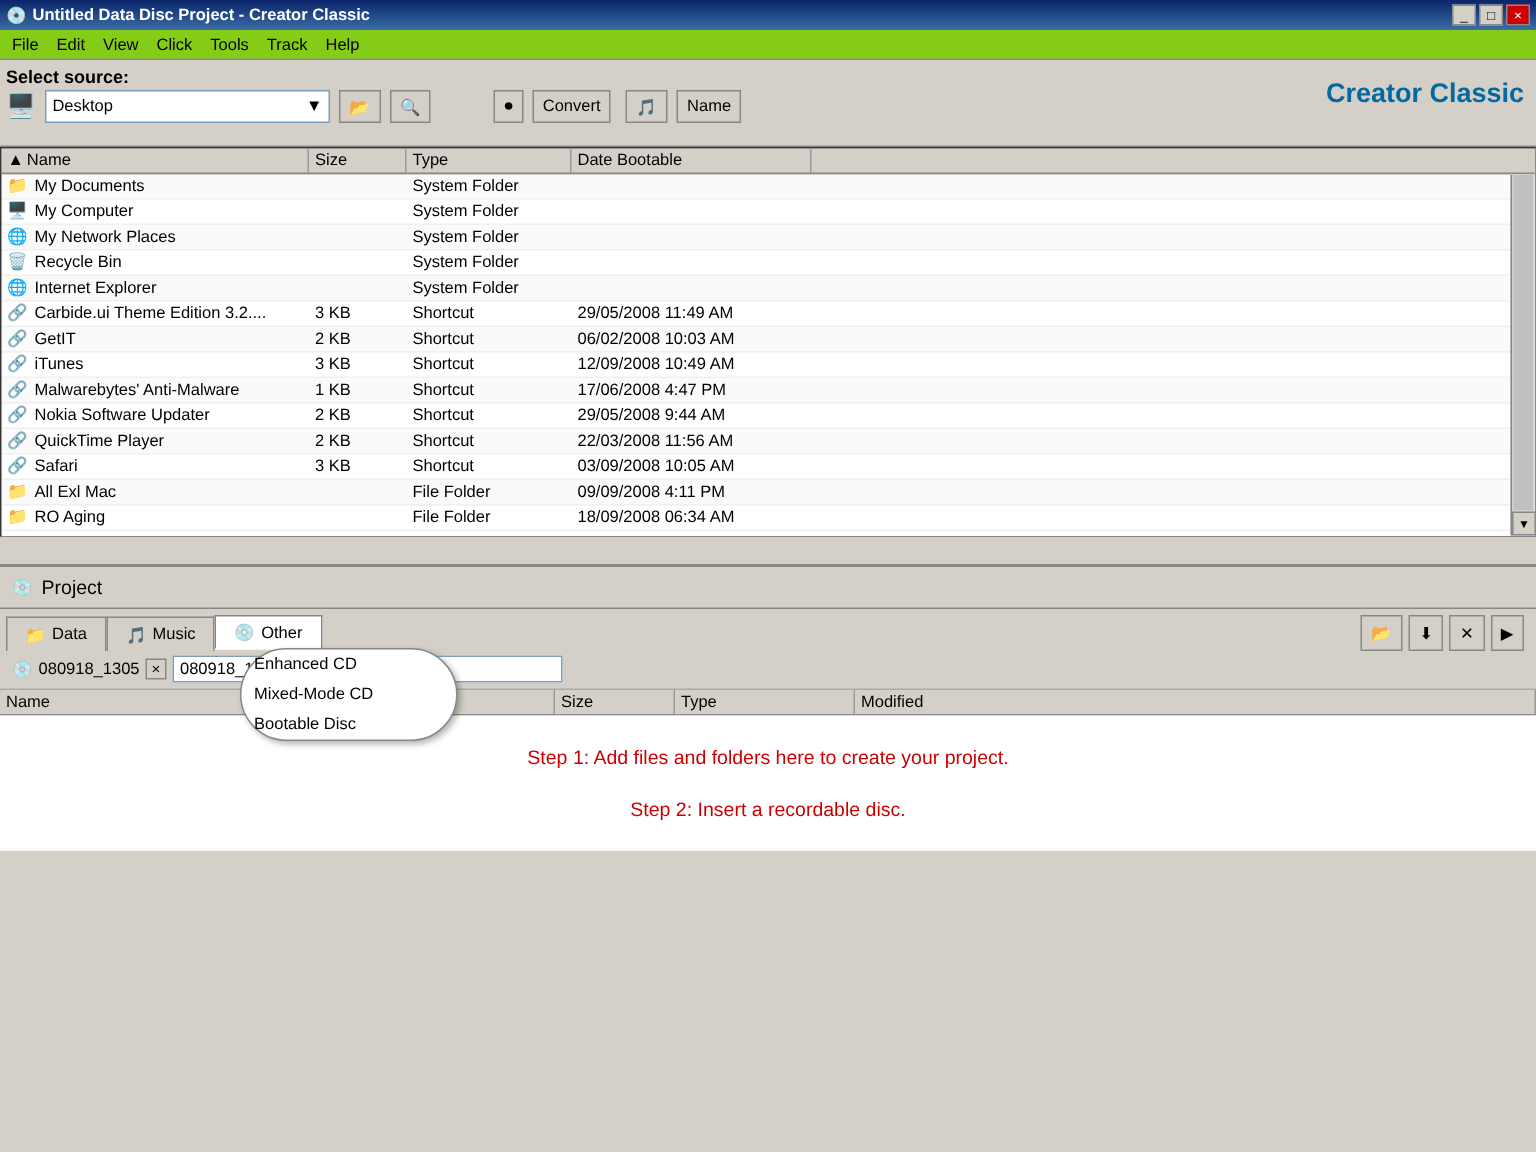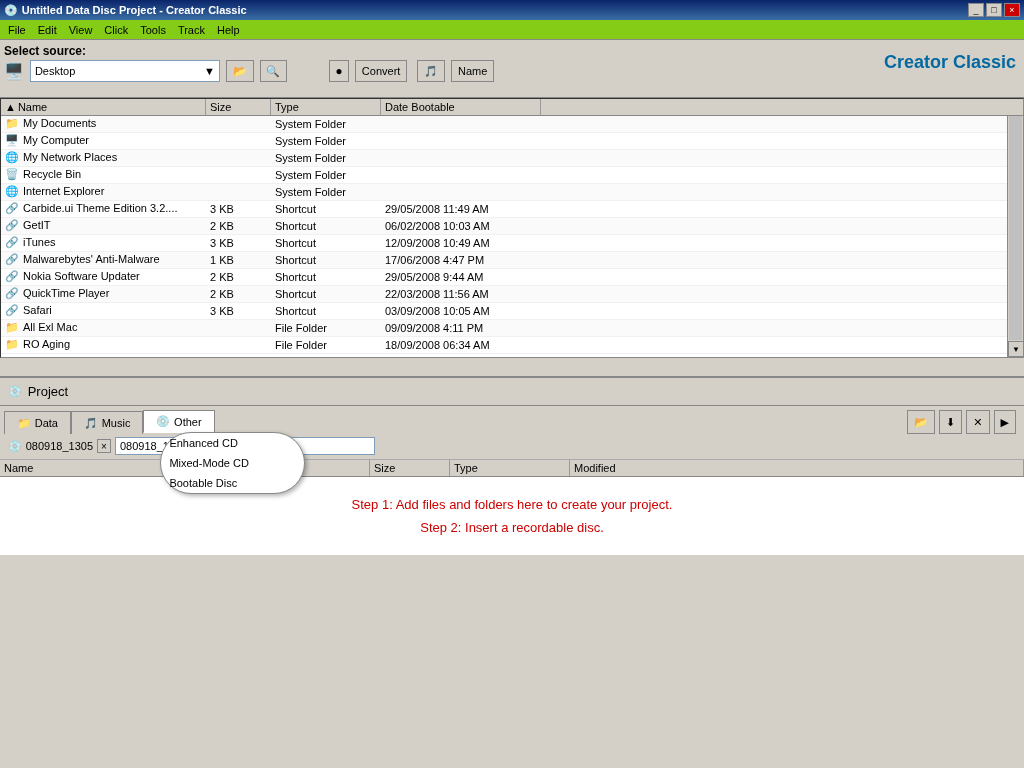--- a/index.html
+++ b/index.html
@@ -310,20 +310,20 @@
           <span>Size</span>
         </div>
         <div class="proj-col proj-col-type">
           <span>Type</span>
         </div>
         <div class="proj-col proj-col-mod">
           <span>Modified</span>
         </div>
       </div>
 
-      <div id="proj-instructions" style="flex:1;display:flex;flex-direction:column;align-items:center;justify-content:center;gap:8px;background:white;padding:20px;">
+      <div id="proj-instructions" style="flex:1;display:flex;flex-direction:column;align-items:center;justify-content:center;gap:20px;background:white;padding:20px;">
         <span class="step-text">Step 1: Add  files and folders here to create your project.</span>
         <span class="step-text">Step 2: Insert a recordable disc.</span>
       </div>
     </div>
   </div>
 
 </div>
 
 </body></html>

